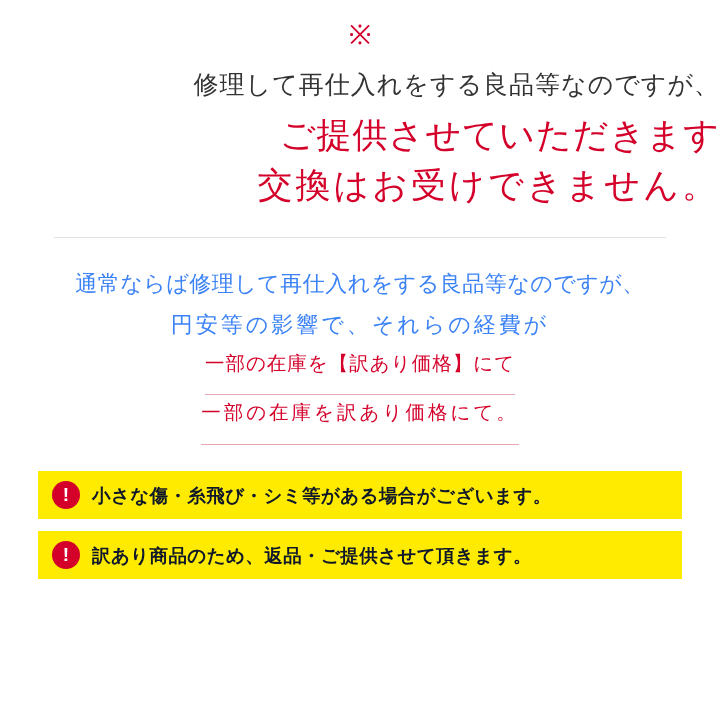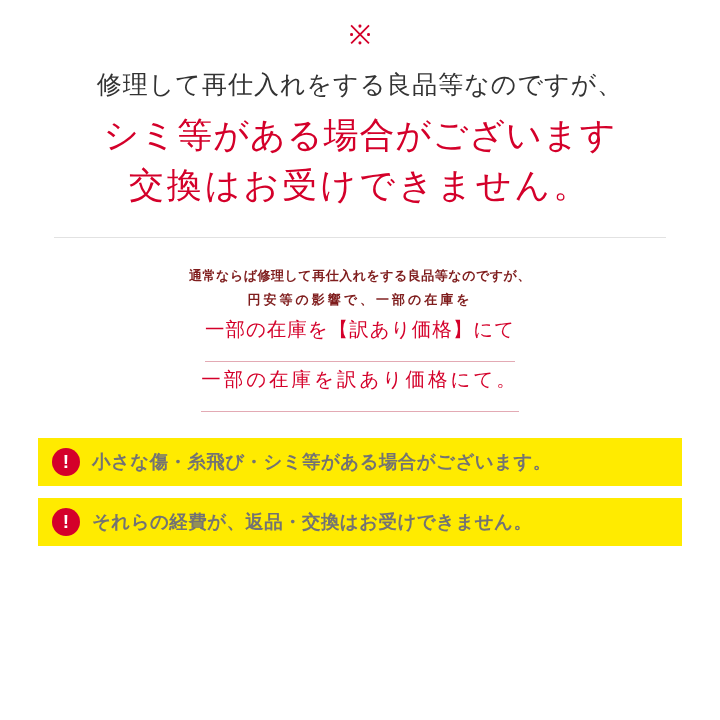--- a/index.html
+++ b/index.html
@@ -27,21 +27,21 @@
     text-align: center;
     color: #d4002a;
     font-size: 27px;
     line-height: 1;
     padding-top: 22px;
     letter-spacing: 0;
   }
 
   
   .headline {
-    text-align: center;
+    text-align: right;
     padding-top: 18px;
   }
   .headline .lead {
     color: #333333;
     font-size: 25px;
     letter-spacing: 1px;
     line-height: 1.4;
     font-weight: normal;
   }
   .headline .big {
@@ -65,25 +65,25 @@
     margin: 28px auto 0 auto;
   }
 
   
   .body-block {
     text-align: center;
     padding-top: 26px;
   }
   .body-block p {
     margin: 0;
-    color: #7f1d1d;
-    font-size: 13px;
+    color: #3b82f6;
+    font-size: 22px;
     line-height: 1.85;
     letter-spacing: 0.5px;
-    font-weight: bold;
+    font-weight: normal;
   }
   .body-block .red-underline {
     display: block;
     color: #d4002a;
     font-size: 19.5px;
     line-height: 1.78;
     letter-spacing: 1px;
   }
   .body-block .red-underline span.u {
     display: inline-block;
@@ -123,60 +123,60 @@
     border-radius: 50%;
     background: #d4002a;
     color: #ffffff;
     font-size: 19px;
     line-height: 28px;
     text-align: center;
     font-weight: bold;
     margin-right: 12px;
   }
   .warn-text {
-    color: #737373;
+    color: #0f172a;
     font-size: 18.5px;
     letter-spacing: 0.4px;
     font-weight: bold;
     white-space: nowrap;
   }
 </style>
 </head>
 <body>
 
 <div class="page">
 
   <div class="kome">※</div>
 
   <div class="headline">
     <div class="lead">修理して再仕入れをする良品等なのですが、</div>
     <div class="big">
-      <span class="l1">シミ等がある場合がございます</span>
+      <span class="l1">ご提供させていただきます</span>
       <span class="l2">交換はお受けできません。</span>
     </div>
   </div>
 
   <div class="divider"></div>
 
   <div class="body-block">
     <p>通常ならば修理して再仕入れをする良品等なのですが、</p>
-    <p class="spaced">円安等の影響で、一部の在庫を</p>
+    <p class="spaced">円安等の影響で、それらの経費が</p>
     <div class="red-underline">
       <span class="u">一部の在庫を【訳あり価格】にて</span>
     </div>
     <div class="red-underline">
       <span class="u spaced">一部の在庫を訳あり価格にて。</span>
     </div>
   </div>
 
 
   <div class="warnings">
     <div class="warn-bar">
       <div class="warn-icon">!</div>
       <div class="warn-text">小さな傷・糸飛び・シミ等がある場合がございます。</div>
     </div>
     <div class="warn-bar">
       <div class="warn-icon">!</div>
-      <div class="warn-text">それらの経費が、返品・交換はお受けできません。</div>
+      <div class="warn-text">訳あり商品のため、返品・ご提供させて頂きます。</div>
     </div>
   </div>
 
 </div>
 
 </body></html>

